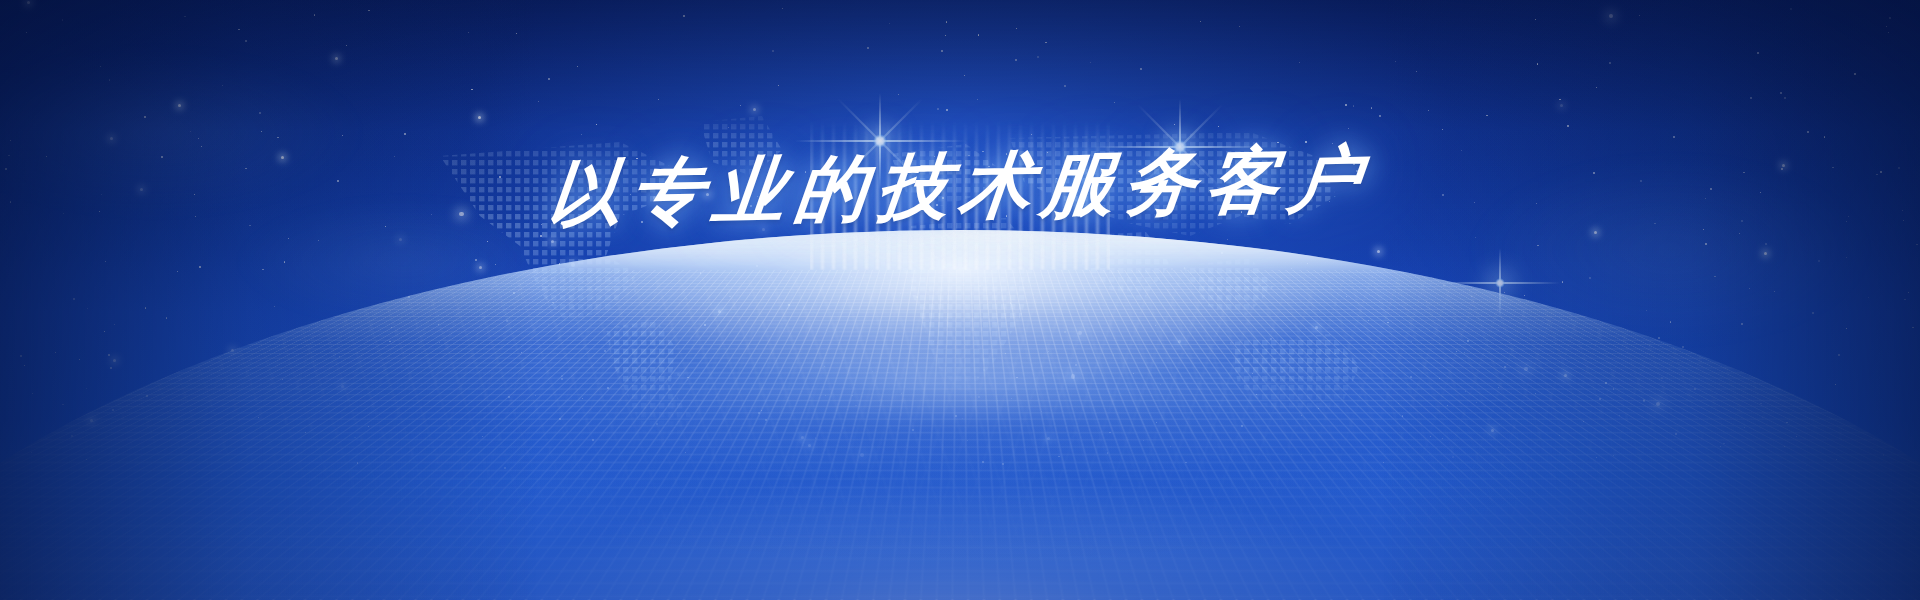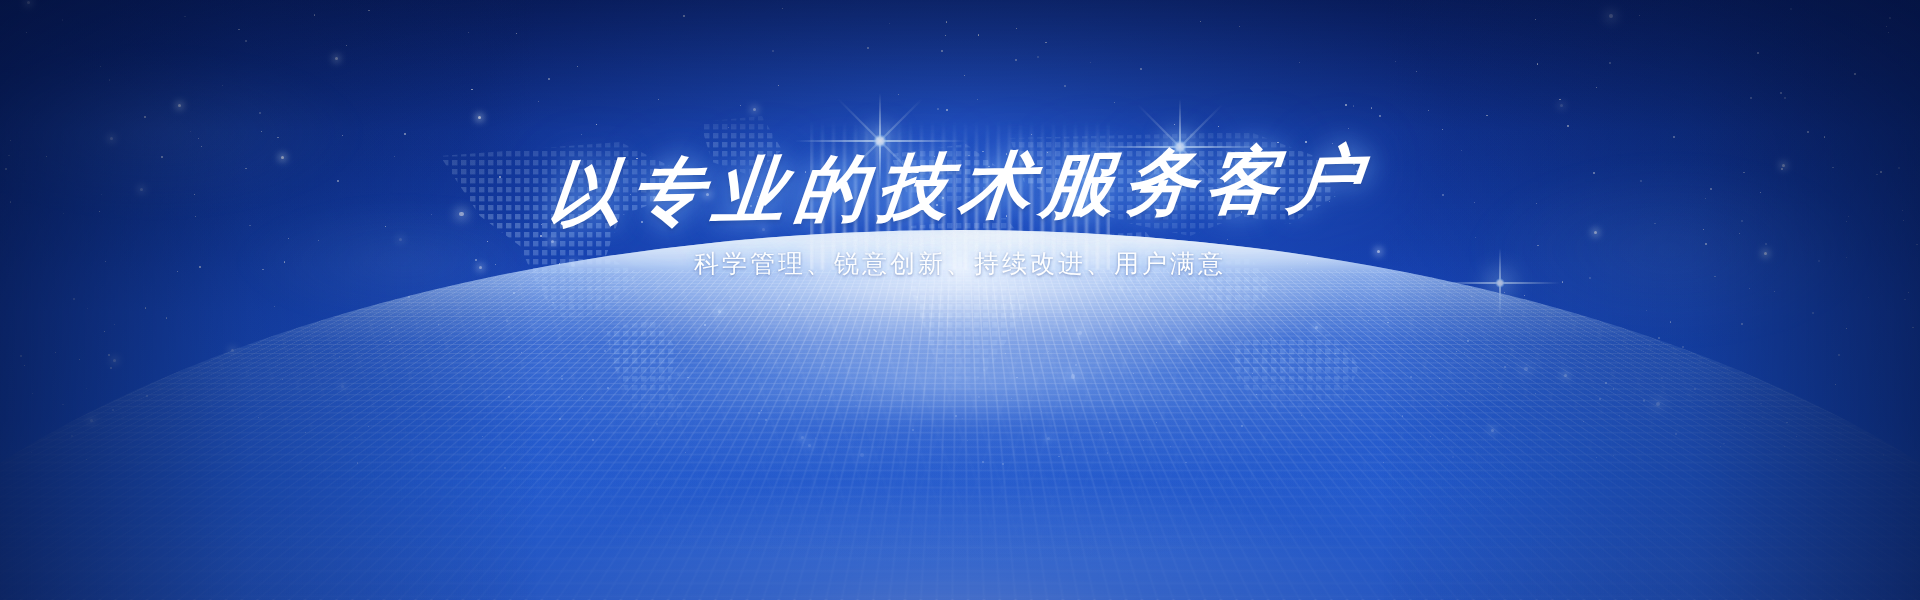--- a/index.html
+++ b/index.html
@@ -656,16 +656,15 @@
     <div class="city"></div>
     <div class="city2"></div>
     <div class="earth-rim"></div>
   </div>
   <div class="skyline"></div>
 
   <div class="vignette"></div>
 
   <div class="copy">
     <h1 class="headline">以专业的技术服务客户</h1>
-    <p class="subline">科学管理、锐意创新、持续改进、用户满意</p>
   </div>
 
 </div>
 
 </body></html>

